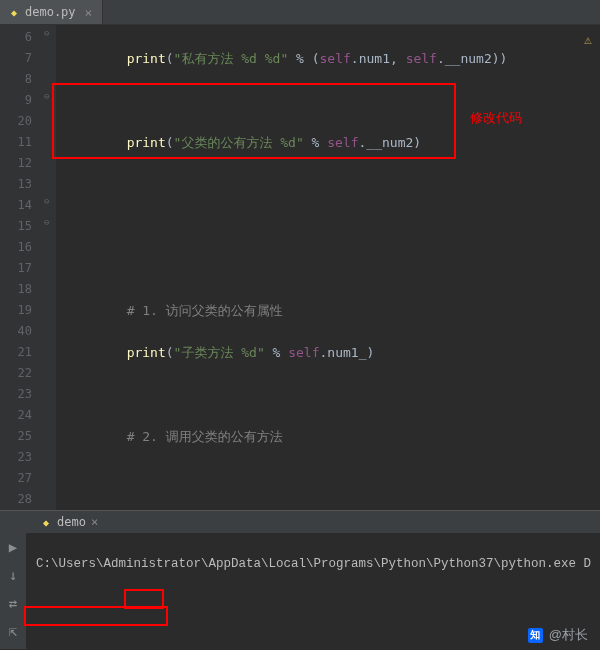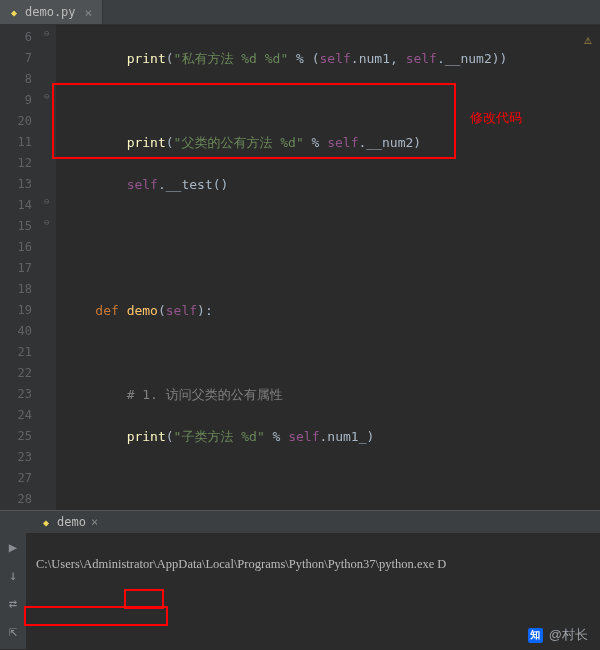--- a/index.html
+++ b/index.html
@@ -23,21 +23,21 @@
 .warn-icon{position:absolute;top:4px;right:8px;color:#b8a04a;font-size:13px}
 .red-box{position:absolute;border:2px solid #f00;pointer-events:none}
 .red-label{position:absolute;color:#f00;font-size:13px;font-family:Liberation Sans, sans-serif}
 .terminal-wrap{position:absolute;left:0;top:510px;right:0;bottom:0;background:#2b2b2b;border-top:1px solid #555}
 .term-tab-bar{height:22px;background:#3c3f41;display:flex;align-items:center;padding-left:32px}
 .term-tab{display:flex;align-items:center;gap:5px;padding:0 8px;height:22px;color:#bbb}
 .term-close{color:#888}
 .term-body{display:flex;height:116px}
 .term-gutter{width:26px;background:#3c3f41;display:flex;flex-direction:column;align-items:center;padding-top:6px;gap:12px}
 .term-gutter span{color:#8a8f94;font-size:14px}
-.term-out{flex:1;padding:6px 0 0 10px;line-height:17px;font-size:12.5px;color:#bbb;white-space:pre;position:relative;font-family:Liberation Serif, serif}
+.term-out{flex:1;padding:6px 0 0 10px;line-height:17px;font-size:12.5px;color:#bbb;white-space:pre;position:relative;font-family:Liberation Mono, monospace}
 .watermark{position:absolute;right:12px;bottom:6px;color:#9aa0a6;font-size:13px;display:flex;align-items:center;gap:6px;font-family:"Microsoft YaHei",sans-serif}
 .zh-logo{width:15px;height:15px;background:#0a66ff;color:#fff;font-size:10px;font-weight:bold;display:inline-flex;align-items:center;justify-content:center;border-radius:2px}
 .line{height:21px}
 </style>
 </head>
 <body>
 
 <div class="tab-bar">
   <div class="tab">
     <span class="py-icon">◆</span>
@@ -75,24 +75,22 @@
   <div class="fold-col">
     <span class="fold-mark" style="top:3px">⊖</span>
     <span class="fold-mark" style="top:66px">⊖</span>
     <span class="fold-mark" style="top:171px">⊖</span>
     <span class="fold-mark" style="top:192px">⊖</span>
   </div>
   <div class="code">
 <div class="line">        <span class="bi">print</span><span class="txt">(</span><span class="str">"私有方法 %d %d"</span><span class="txt"> % (</span><span class="par">self</span><span class="txt">.num1, </span><span class="par">self</span><span class="txt">.__num2))</span></div>
 <div class="line"></div>
 <div class="line">        <span class="bi">print</span><span class="txt">(</span><span class="str">"父类的公有方法 %d"</span><span class="txt"> % </span><span class="par">self</span><span class="txt">.__num2)</span></div>
-<div class="line">        <span class="par">self</span><span class="txt">.__test()</span></div>
 <div class="line"></div>
 <div class="line"></div>
-<div class="line">    <span class="kw">def </span><span class="fn">demo</span><span class="txt">(</span><span class="par">self</span><span class="txt">):</span></div>
 <div class="line"></div>
 <div class="line">        <span class="cmt"># 1. 访问父类的公有属性</span></div>
 <div class="line">        <span class="bi">print</span><span class="txt">(</span><span class="str">"子类方法 %d"</span><span class="txt"> % </span><span class="par">self</span><span class="txt">.num1_)</span></div>
 <div class="line"></div>
 <div class="line">        <span class="cmt"># 2. 调用父类的公有方法</span></div>
 
 
 
 
 

